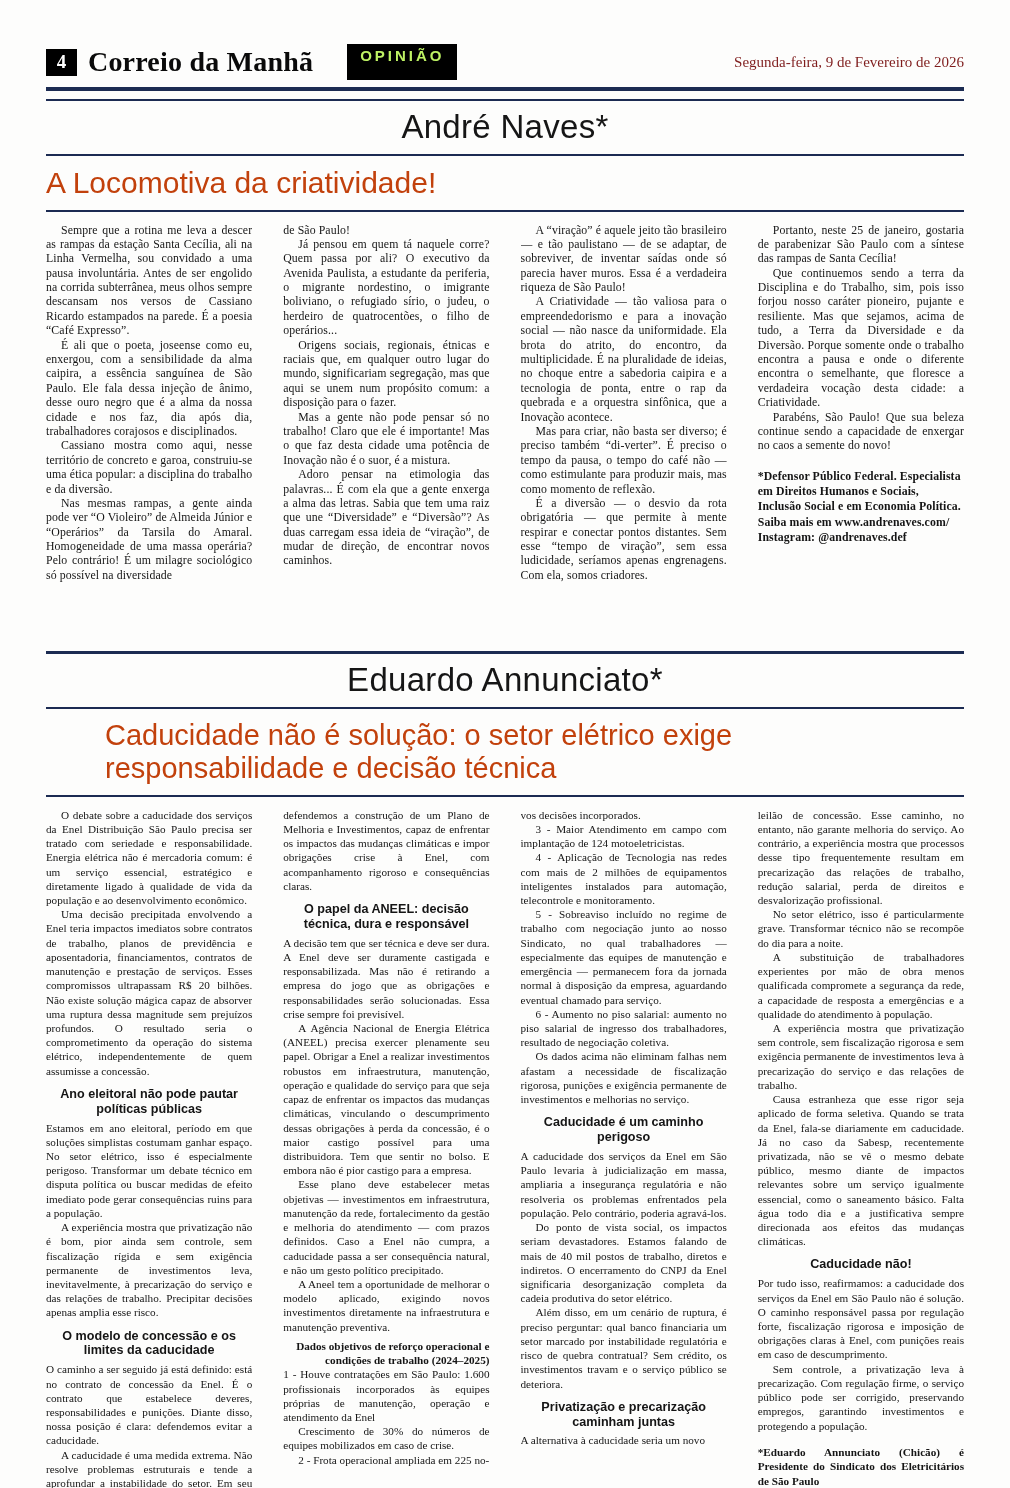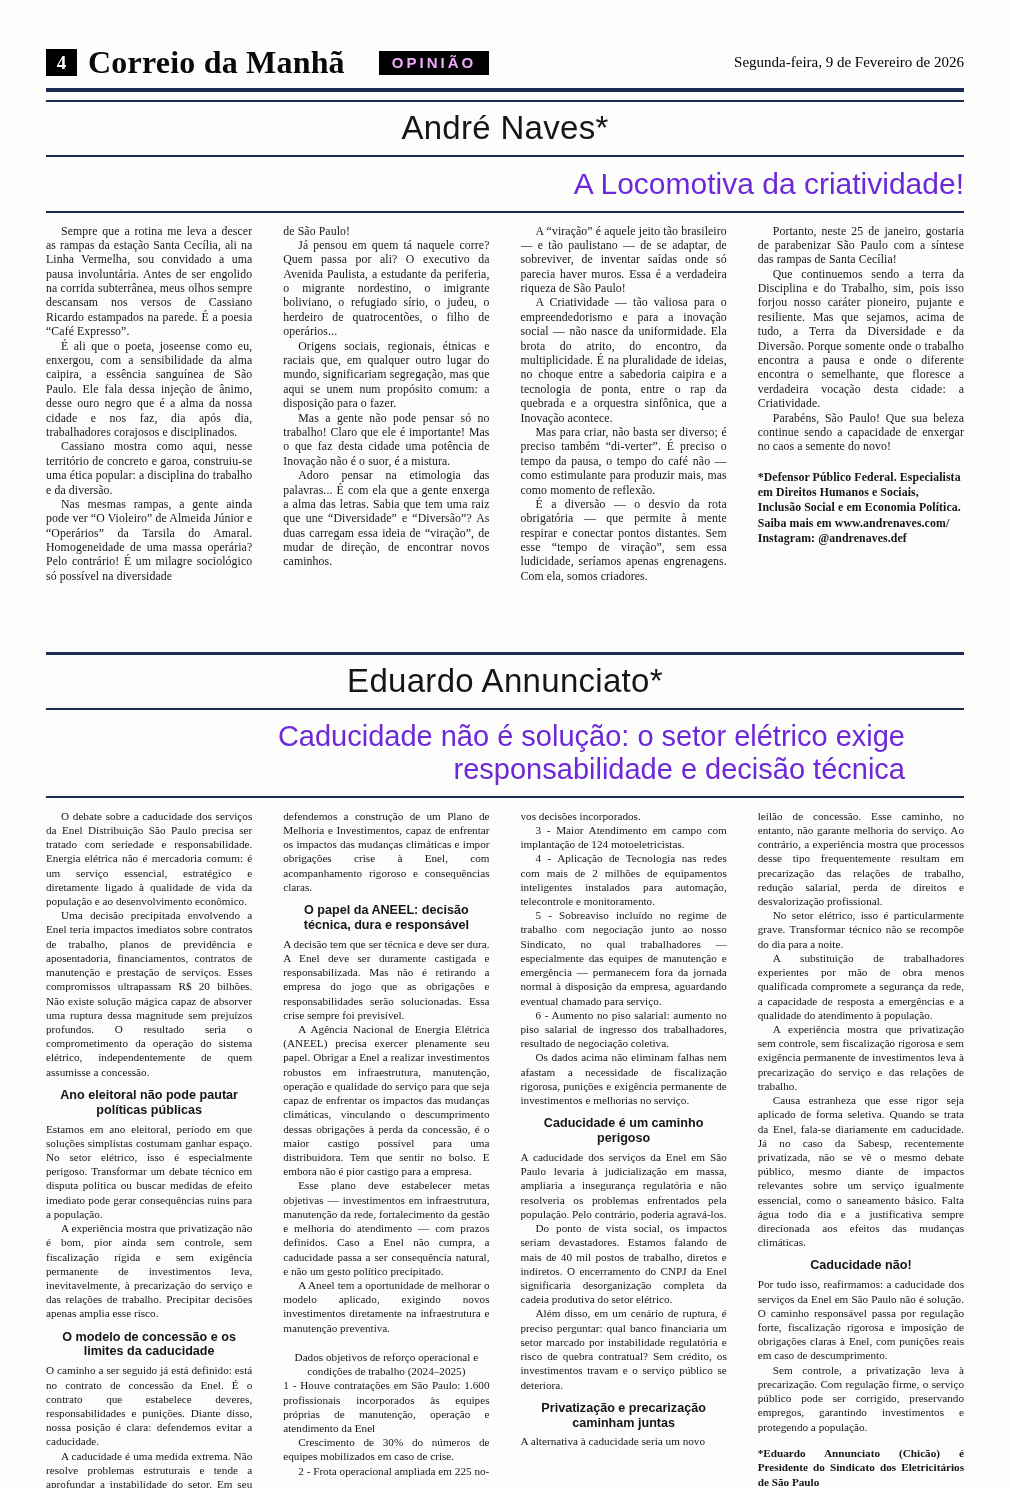--- a/index.html
+++ b/index.html
@@ -10,66 +10,66 @@
     font-family: "Liberation Serif", serif; color: #151515;
   }
   
   .masthead { display: flex; align-items: center; margin-top: 44px; }
   .pagenum {
     background: #000; color: #fff; width: 31px; height: 27px;
     display: flex; align-items: center; justify-content: center;
     font-family: "Liberation Serif", serif; font-weight: bold; font-size: 19px;
   }
   .papername {
-    font-family: "Liberation Serif", serif; font-weight: bold; font-size: 32px;
+    font-family: "Liberation Serif", serif; font-weight: bold; font-size: 28px;
     margin-left: 11px; letter-spacing: 0.2px; color: #0a0a0a;
   }
   .sectionbox {
-    background: #000; color: #f0abfc; font-family: "Liberation Sans", sans-serif;
+    background: #000; color: #bef264; font-family: "Liberation Sans", sans-serif;
     font-weight: bold; font-size: 15px; letter-spacing: 3px;
-    padding: 3px 13px 4px; margin-left: 34px;
+    padding: 3px 13px 16px; margin-left: 34px;
   }
-  .date { margin-left: auto; font-size: 15px; color: #000000; }
+  .date { margin-left: auto; font-size: 15px; color: #7f1d1d; }
   
   .rule { background: #1c2b52; width: 100%; }
   .rule-3 { height: 3.5px; }
   .rule-2 { height: 2.5px; }
   .rule-1 { height: 1.5px; }
   .mast-rule { margin-top: 7px; }
   
   .article-1 { margin-top: 8px; }
   .article-2 { margin-top: 24px; }
   .author {
     font-family: "Liberation Sans", sans-serif; font-weight: normal;
     font-size: 33px; text-align: center; margin: 7px 0 8px; color: #161616;
     letter-spacing: 0.3px;
   }
   .headline {
     font-family: "Liberation Sans", sans-serif; font-weight: normal;
-    font-size: 30px; text-align: right; margin: 10px auto 10px; color: #6d28d9;
+    font-size: 30px; text-align: left; margin: 10px auto 10px; color: #c2410c;
     line-height: 1.15;
   }
   .hl2 { font-size: 29px; max-width: 800px; }
   
   .cols { display: flex; gap: 31px; margin-top: 11px; }
   .col {
     flex: 1; text-align: justify; overflow: hidden;
     hyphens: auto; -webkit-hyphens: auto;
   }
   .cols-a1 .col { font-size: 11.8px; line-height: 1.22; height: 404px; letter-spacing: 0.1px; }
   .cols-a2 .col { font-size: 11.2px; line-height: 1.27; height: 740px; }
   .para { margin: 0; }
   .s-p { text-indent: 15px; }
   .s-c { text-indent: 0; }
   .s-h {
     font-family: "Liberation Sans", sans-serif; font-weight: bold;
     font-size: 12.6px; line-height: 1.18; margin: 9px 0 4px;
     text-align: center; text-indent: 0;
   }
-  .s-b { font-weight: normal; text-indent: 0; margin-top: 15px; text-align: center; }
+  .s-b { font-weight: bold; text-indent: 0; margin-top: 5px; text-align: right; }
   .s-byc { font-weight: bold; text-align: left; text-indent: 0; margin-top: 16px; line-height: 1.3; }
   .s-byr { font-weight: bold; text-indent: 0; margin-top: 12px; line-height: 1.3; }
 </style>
 </head>
 <body>
 
 <div class="page">
 
   <header class="masthead">
     <div class="pagenum">4</div>

